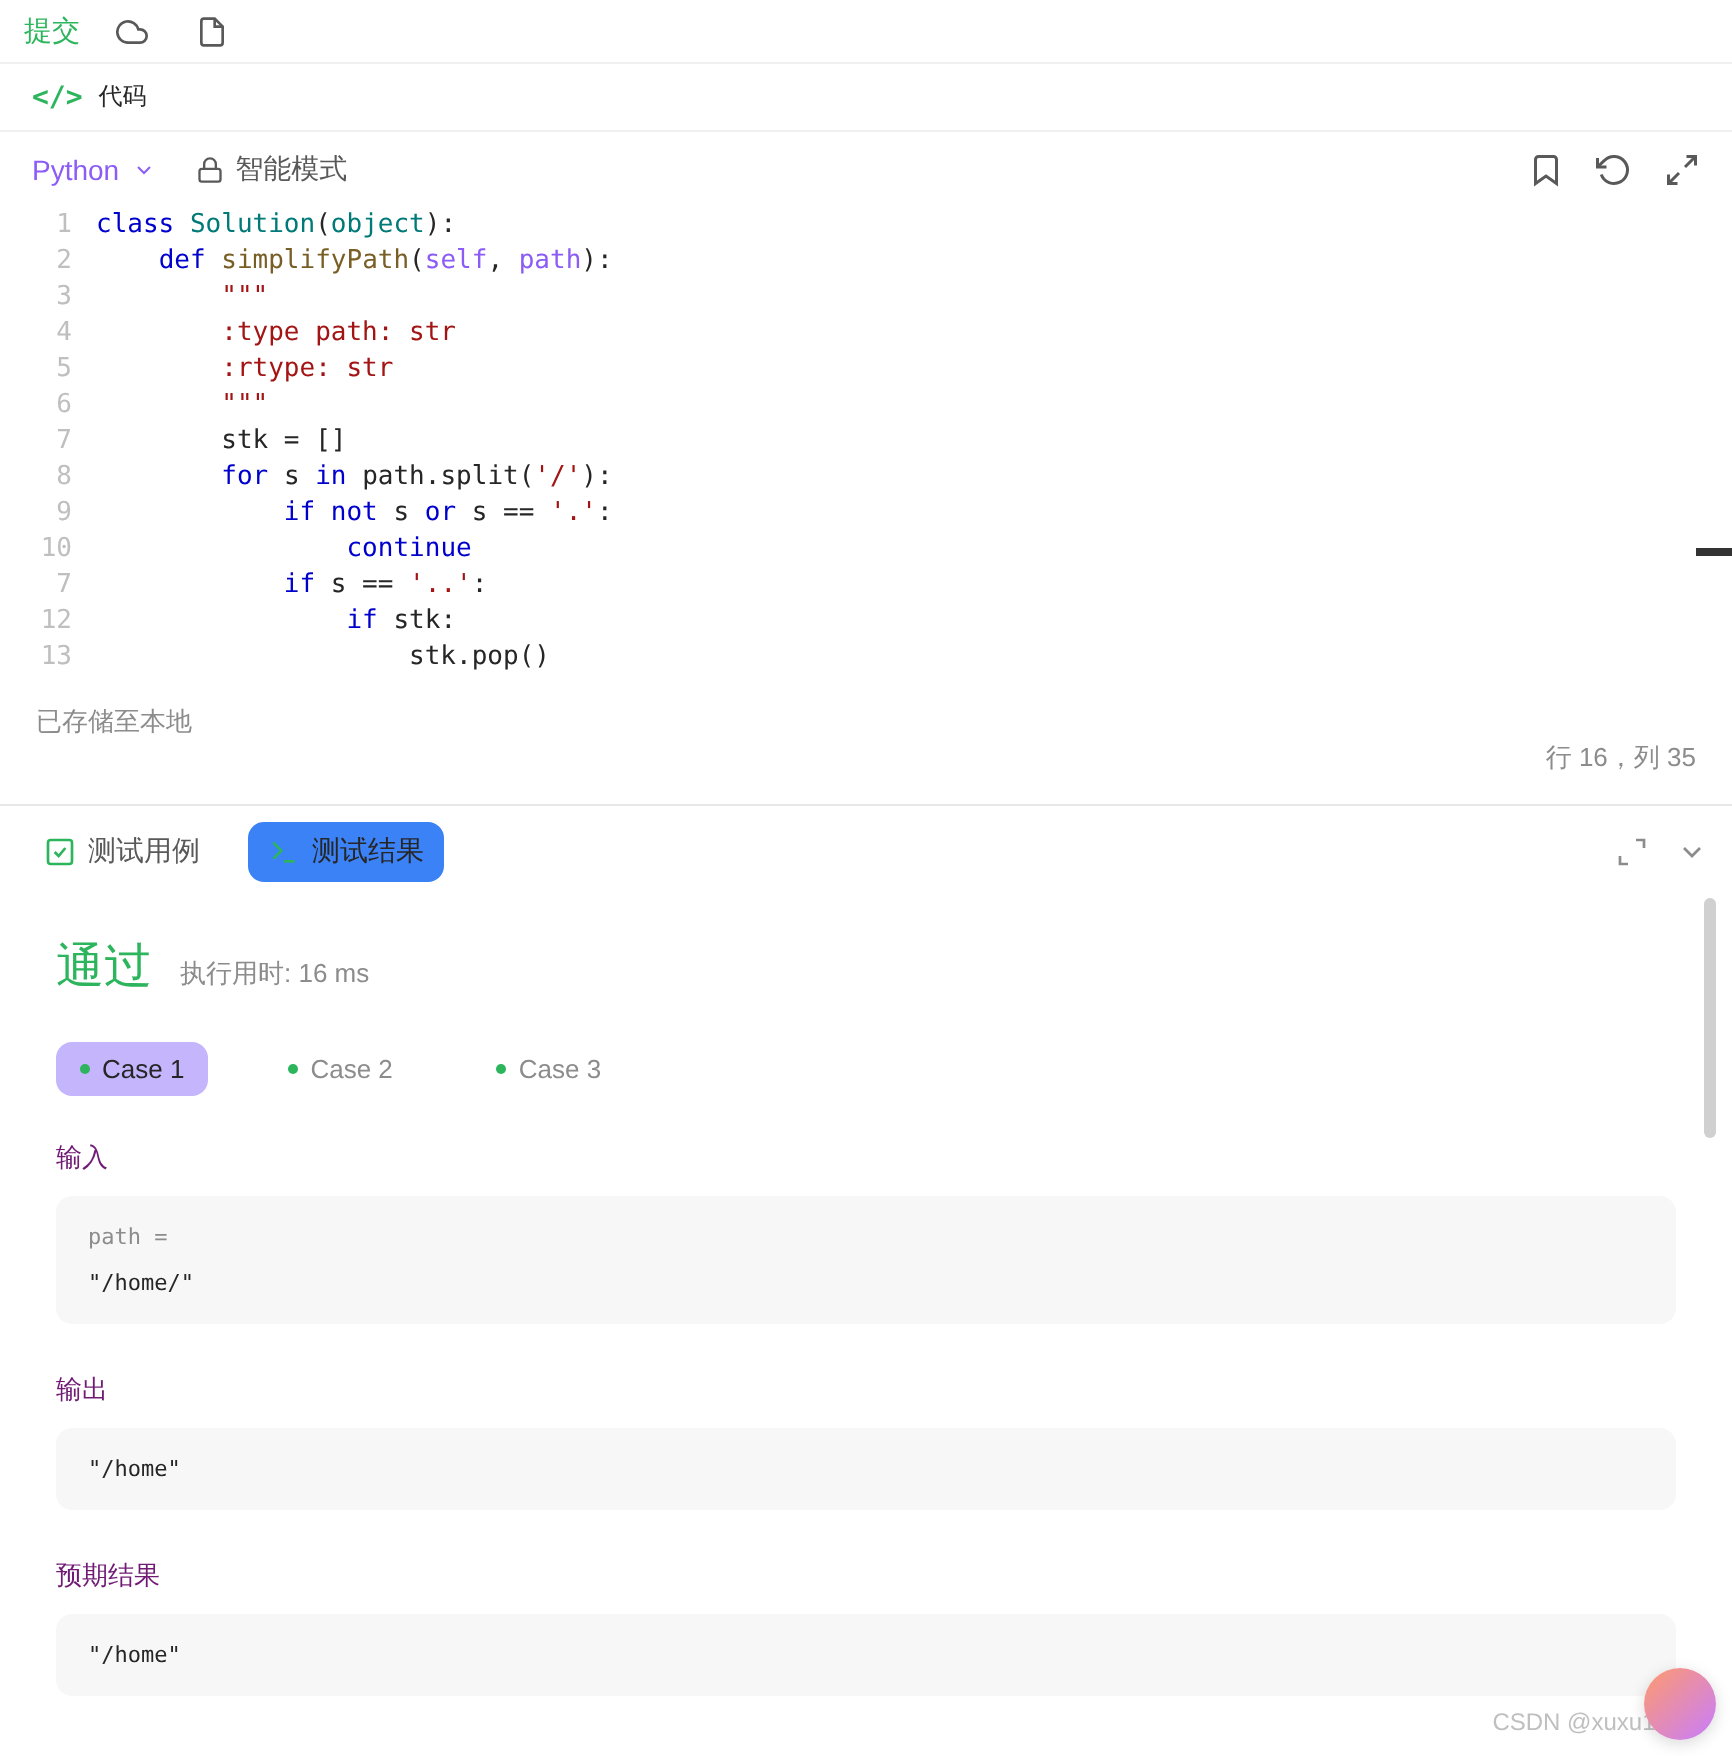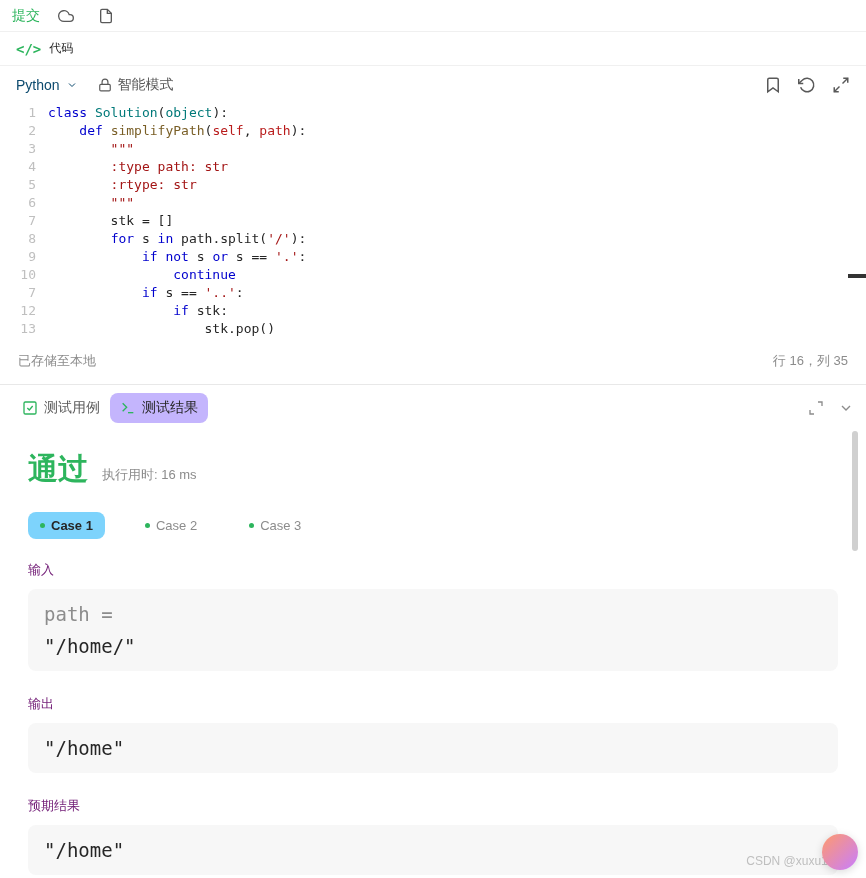--- a/index.html
+++ b/index.html
@@ -4,54 +4,54 @@
 <style>
 * { box-sizing: border-box; margin: 0; padding: 0; }
 body { font-family: -apple-system, BlinkMacSystemFont, "Segoe UI", Arial, sans-serif; background: #fff; width: 866px; height: 878px; overflow: hidden; font-size: 14px; color: #262626; }
 .top-bar { display: flex; align-items: center; padding: 4px 12px; gap: 12px; border-bottom: 1px solid #f0f0f0; height: 32px; overflow: hidden; }
 .top-bar .submit { color: #2db55d; font-weight: 500; }
 .icon-btn { width: 28px; height: 28px; display: flex; align-items: center; justify-content: center; border-radius: 6px; cursor: pointer; color: #595959; }
 .panel-header { display: flex; align-items: center; padding: 8px 16px; gap: 8px; border-bottom: 1px solid #f0f0f0; }
 .code-icon { color: #2db55d; font-weight: bold; font-family: monospace; }
 .panel-title { font-size: 12px; }
 .toolbar { display: flex; align-items: center; padding: 10px 16px; gap: 20px; }
-.lang-select { display: flex; align-items: center; gap: 6px; cursor: pointer; color: #0c4a6e; }
+.lang-select { display: flex; align-items: center; gap: 6px; cursor: pointer; color: #8b5cf6; }
 .mode { display: flex; align-items: center; gap: 6px; color: #595959; }
 .toolbar-right { margin-left: auto; display: flex; gap: 16px; color: #595959; }
 .editor { display: flex; font-family: Consolas, Monaco, monospace; font-size: 13px; line-height: 18px; padding: 0 8px; height: 234px; overflow: hidden; position: relative; }
 .gutter { text-align: right; color: #bfbfbf; padding-right: 12px; user-select: none; width: 40px; }
 .gutter div { height: 18px; }
 .code { flex: 1; white-space: pre; }
 .code-line { height: 18px; }
 .kw { color: #0000cd; }
 .cls { color: #007979; }
 .fn { color: #795e26; }
 .str { color: #a31515; }
-.prm { color: #b91c1c; }
+.prm { color: #8b5cf6; }
 .cmt { color: #a31515; }
-.editor-status { display: flex; padding: 14px 18px; color: #8c8c8c; font-size: 13px; }
+.editor-status { display: flex; padding: 14px 18px; color: #8c8c8c; font-size: 13px; flex-direction: column; }
 .editor-status .right { margin-left: auto; }
 .results-panel { border-top: 1px solid #e8e8e8; }
-.tabs { display: flex; align-items: center; padding: 8px 12px; gap: 0; }
+.tabs { display: flex; align-items: center; padding: 8px 12px; gap: 14px; }
 .tab { display: flex; align-items: center; gap: 6px; padding: 6px 10px; border-radius: 8px; cursor: pointer; font-size: 14px; }
 .tab.inactive { color: #595959; }
-.tab.active { background: #c4b5fd; }
+.tab.active { background: #3b82f6; }
 .tabs-right { margin-left: auto; display: flex; gap: 14px; color: #8c8c8c; }
 .result-body { padding: 18px 28px; position: relative; }
 .scrollbar { position: absolute; right: 8px; top: 0; width: 6px; height: 120px; background: #d0d0d0; border-radius: 3px; }
 .status-line { display: flex; align-items: baseline; gap: 14px; margin-bottom: 22px; }
-.pass { color: #2db55d; font-size: 30px; font-weight: 700; }
+.pass { color: #2db55d; font-size: 24px; font-weight: 400; }
 .runtime { color: #8c8c8c; font-size: 13px; }
 .case-tabs { display: flex; gap: 28px; margin-bottom: 22px; }
 .case-tab { display: flex; align-items: center; gap: 6px; padding: 6px 12px; border-radius: 8px; cursor: pointer; font-size: 13px; }
 .case-tab .dot { width: 5px; height: 5px; border-radius: 50%; background: #2db55d; }
-.case-tab.active { background: #7dd3fc; font-weight: 700; }
+.case-tab.active { background: #c4b5fd; font-weight: 400; }
 .case-tab.inactive { color: #8c8c8c; }
 .section-label { color: #701a75; font-size: 13px; margin-bottom: 10px; }
-.io-box { background: #f7f7f7; border-radius: 8px; padding: 14px 16px; font-family: Consolas, Monaco, monospace; font-size: 19px; margin-bottom: 24px; color: #262626; }
+.io-box { background: #f7f7f7; border-radius: 8px; padding: 14px 16px; font-family: Consolas, Monaco, monospace; font-size: 11px; margin-bottom: 24px; color: #262626; }
 .io-box .lbl { color: #8c8c8c; margin-bottom: 10px; }
 .watermark { position: fixed; bottom: 10px; right: 20px; color: #bfbfbf; font-size: 12px; }
 .avatar-badge { position: fixed; bottom: 8px; right: 8px; width: 36px; height: 36px; border-radius: 50%; background: linear-gradient(135deg,#ff9a6c,#c77dff); box-shadow: 0 2px 8px rgba(0,0,0,0.15); }
 .scroll-ind { position: absolute; right: 0; top: 170px; width: 18px; height: 4px; background: #333; }
 svg { display: block; }
 </style>
 </head>
 <body>
 
 <div class="top-bar">

